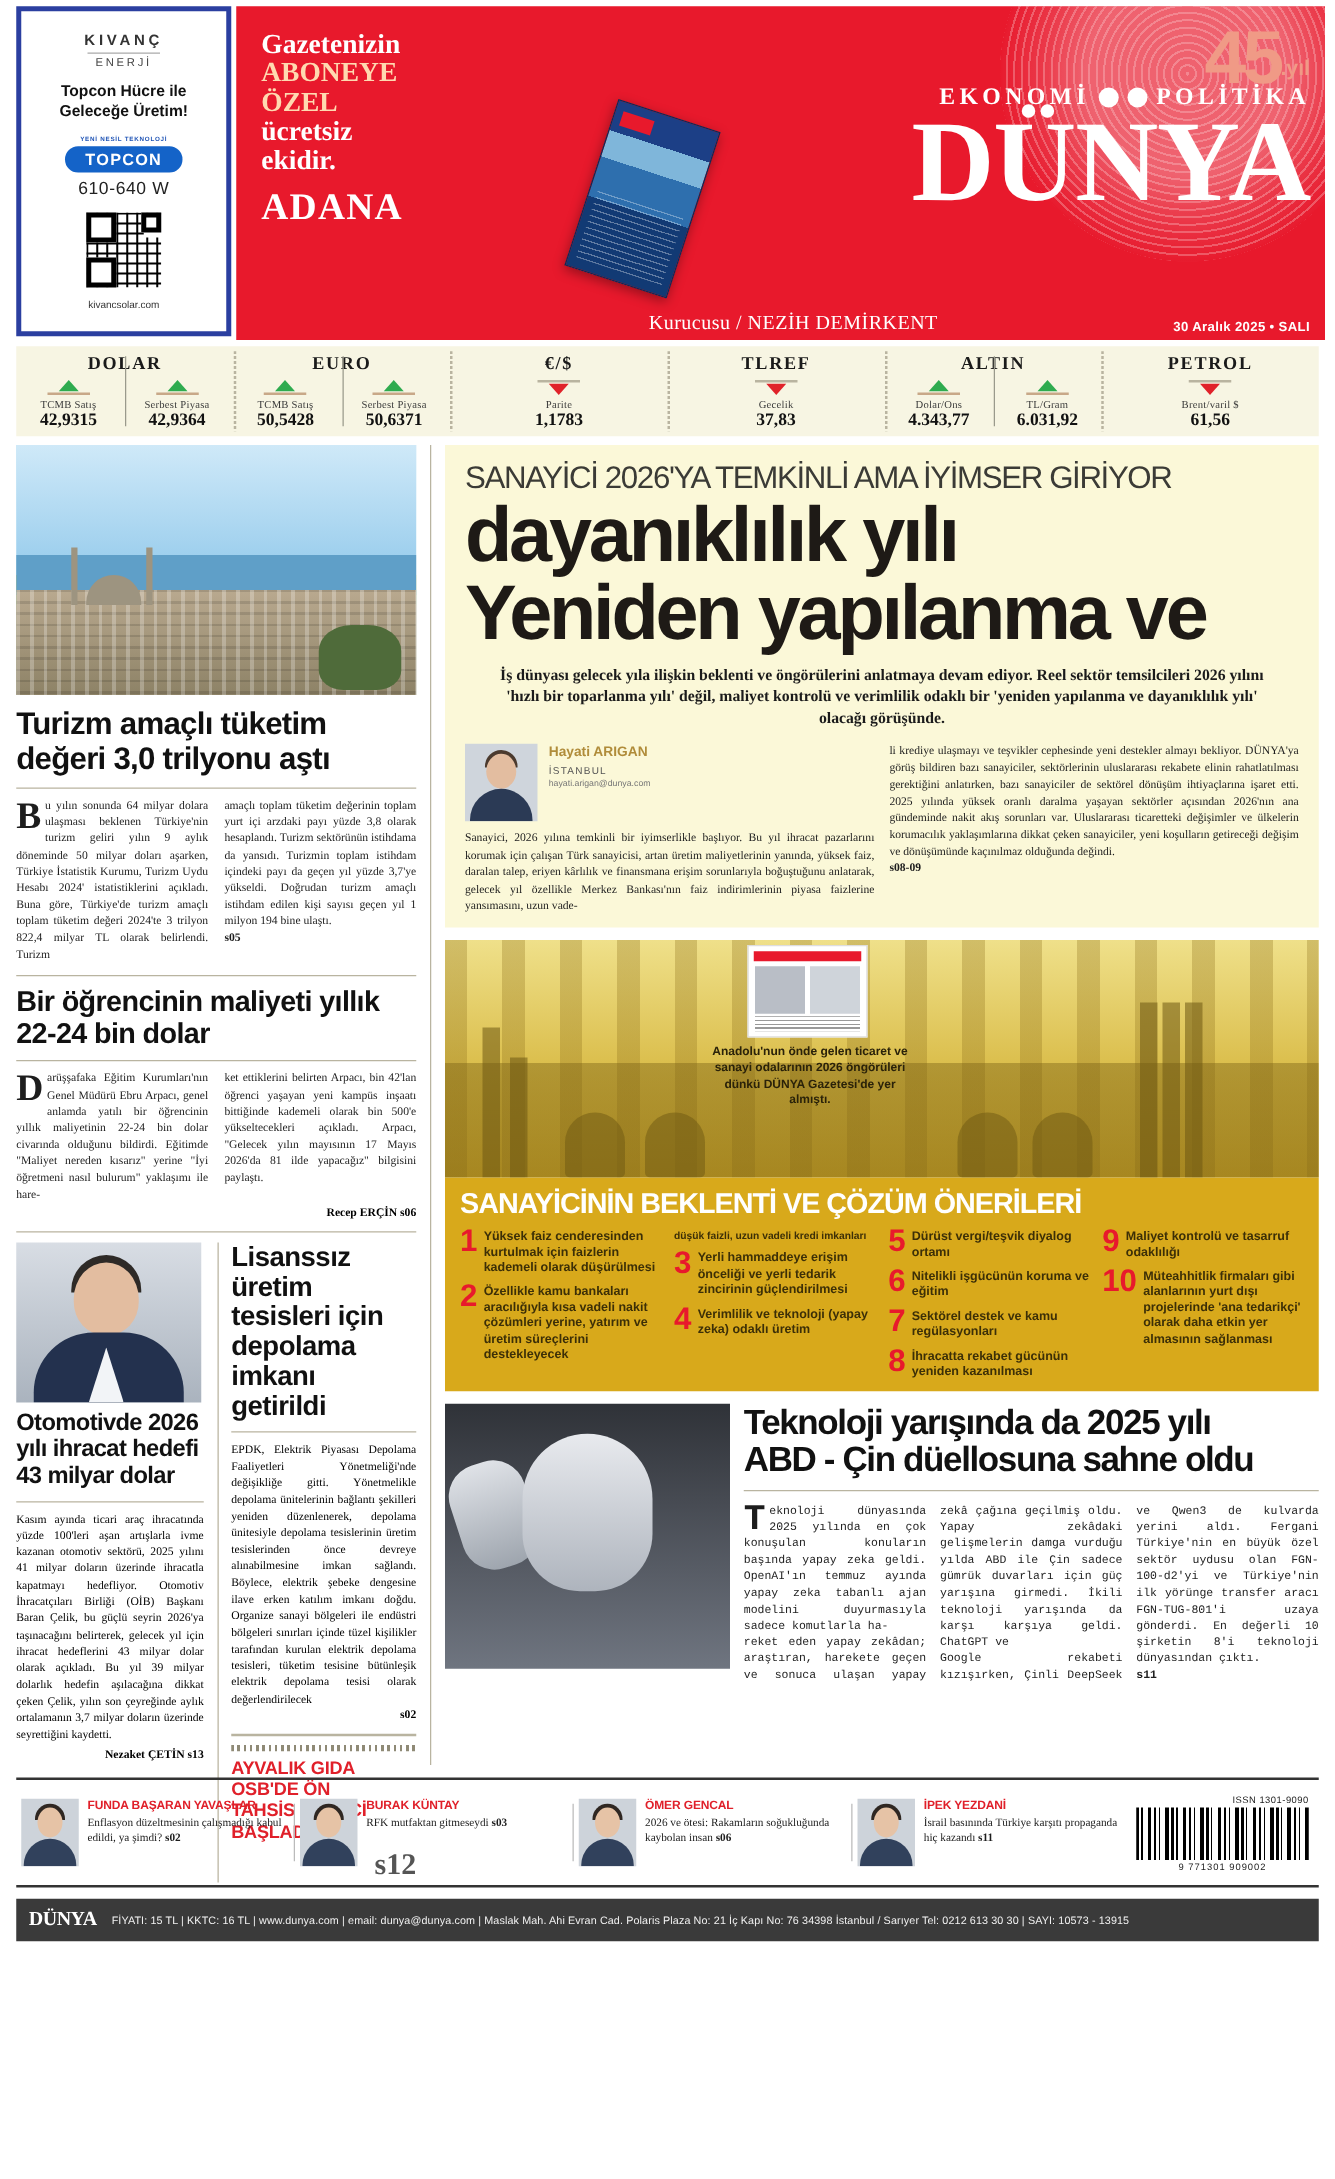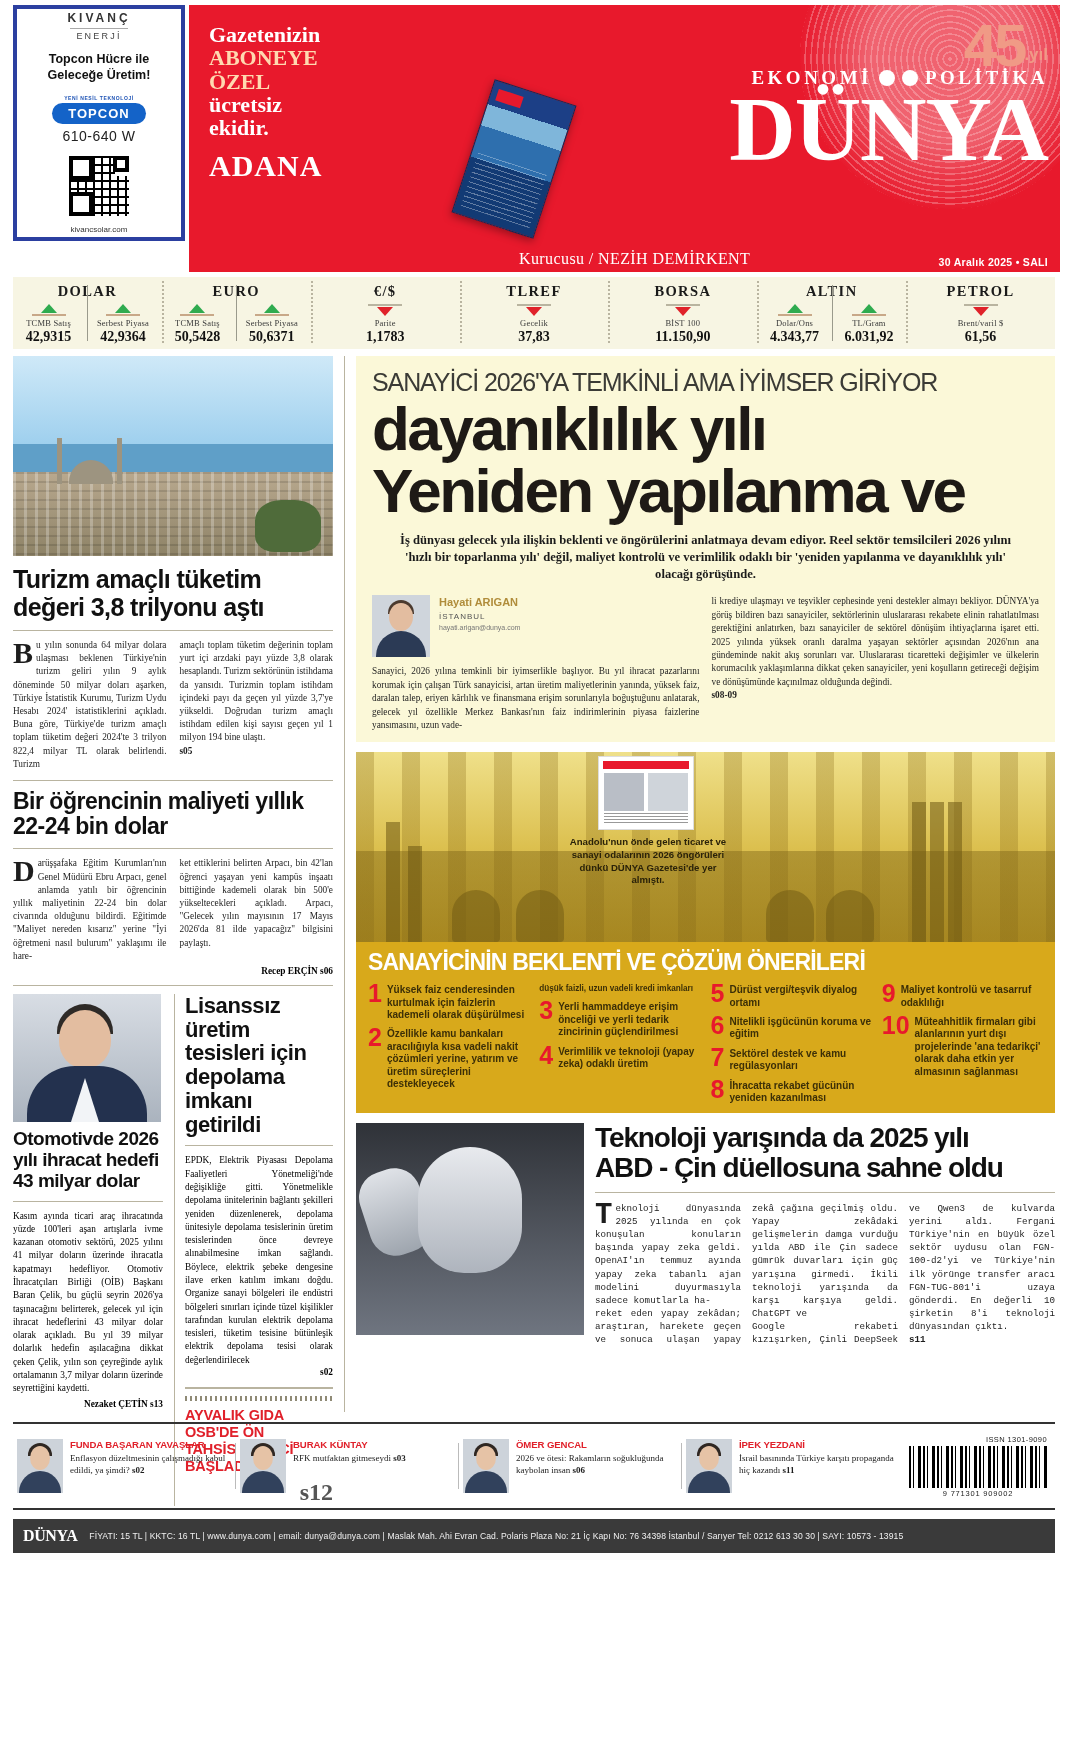--- a/index.html
+++ b/index.html
@@ -8,24 +8,24 @@
     width: 1068px; height: 1743px;
     background: #ffffff;
     font-family: "Liberation Serif", "DejaVu Serif", serif;
     overflow: hidden;
   }
   .page { position: relative; width: 1068px; height: 1743px; background:#fff; }
 
   
   .topbar { position:absolute; left:0; top:0; width:1068px; height:272px; display:flex; }
   .ad-box {
-    width:172px; height:236px; margin:5px 0 0 13px;
+    width:172px; height:264px; margin:5px 0 0 13px;
     border:4px solid #2b3fa0; background:#fff;
     display:flex; flex-direction:column; align-items:center;
-    padding-top:2px;
+    padding-top:16px;
   }
   .ad-brand { font-family:"Liberation Sans",sans-serif; font-size:12px; letter-spacing:3px; color:#333; font-weight:600; }
   .ad-rule { width:58px; height:1px; background:#aaa; margin:3px 0 2px; }
   .ad-sub { font-family:"Liberation Sans",sans-serif; font-size:9px; letter-spacing:2.2px; color:#444; }
   .ad-head { font-family:"Liberation Sans",sans-serif; font-size:12.5px; font-weight:bold; color:#111; text-align:center; line-height:1.25; margin-top:11px; }
   .ad-tiny { font-family:"Liberation Sans",sans-serif; font-size:5px; letter-spacing:.6px; color:#1e53b5; font-weight:bold; margin-top:12px;}
   .ad-pill { margin-top:2px; background:#1463c8; color:#fff; border-radius:11px;
     font-family:"Liberation Sans",sans-serif; font-weight:bold; font-size:13px;
     letter-spacing:1px; padding:3px 16px; }
   .ad-watt { font-family:"Liberation Sans",sans-serif; font-size:14px; color:#222; margin-top:4px; letter-spacing:.5px;}
@@ -338,31 +338,20 @@
       <div class="rate-pairs">
         <div class="rate-one">
           <div class="bar-d"></div>
             <div class="tri-dn"></div>
           <div class="rate-label">Gecelik</div>
           <div class="rate-val">37,83</div>
         </div>
       </div>
     </div>
 
-    <div class="rate-cell">
-      <div class="rate-name">BORSA</div>
-      <div class="rate-pairs">
-        <div class="rate-one">
-          <div class="bar-d"></div>
-            <div class="tri-dn"></div>
-          <div class="rate-label">BİST 100</div>
-          <div class="rate-val">11.150,90</div>
-        </div>
-      </div>
-    </div>
 
     <div class="rate-cell">
       <div class="rate-name">ALTIN</div>
       <div class="rate-pairs">
         <div class="rate-one">
           <div class="tri-up"></div>
             <div class="bar-u"></div>
           <div class="rate-label">Dolar/Ons</div>
           <div class="rate-val">4.343,77</div>
         </div>
@@ -396,21 +385,21 @@
       <div class="photo-main">
         <div class="ph-sky"></div>
         <div class="ph-sea"></div>
         <div class="ph-city"></div>
         <div class="ph-min1"></div>
         <div class="ph-dome"></div>
         <div class="ph-min2"></div>
         <div class="ph-tree"></div>
       </div>
 
-      <div class="hl-main">Turizm amaçlı tüketim değeri 3,8 trilyonu aştı</div>
+      <div class="hl-main">Turizm amaçlı tüketim değeri 3,0 trilyonu aştı</div>
       <div class="rule-th"></div>
       <div class="two-col">
         <p class="dropcap">Bu yılın sonunda 64 milyar dolara ulaşması beklenen Türkiye'nin turizm geliri yılın 9 aylık döneminde 50 milyar doları aşarken, Türkiye İstatistik Kurumu, Turizm Uydu Hesabı 2024' istatistiklerini açıkladı. Buna göre, Türkiye'de turizm amaçlı toplam tüketim değeri 2024'te 3 trilyon 822,4 milyar TL olarak belirlendi. Turizm</p>
         <p>amaçlı toplam tüketim değerinin toplam yurt içi arzdaki payı yüzde 3,8 olarak hesaplandı. Turizm sektörünün istihdama da yansıdı. Turizmin toplam istihdam içindeki payı da geçen yıl yüzde 3,7'ye yükseldi. Doğrudan turizm amaçlı istihdam edilen kişi sayısı geçen yıl 1 milyon 194 bine ulaştı.</p>
         <p class="sref">s05</p>
       </div>
 
       <div class="rule-th"></div>
       <div class="hl-sub">Bir öğrencinin maliyeti yıllık 22-24 bin dolar</div>
       <div class="rule-th"></div>

